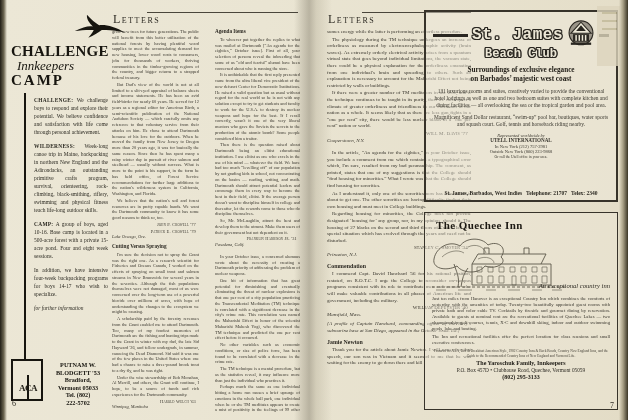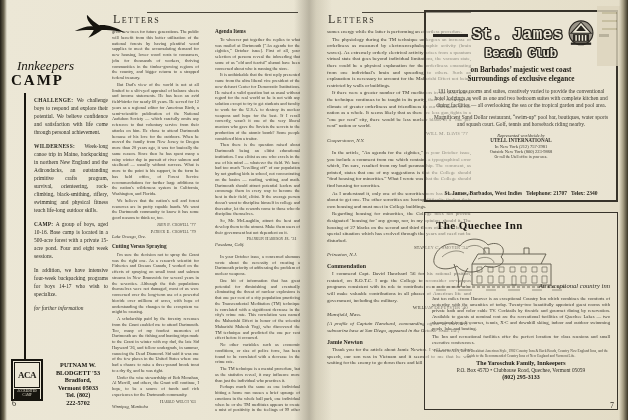--- a/index.html
+++ b/index.html
@@ -38,21 +38,21 @@
   .ad-ch{position:absolute;left:10px;top:10px;width:102px;height:402px;color:#24211a;}
   .bird{position:absolute;left:62px;top:3px;width:56px;height:27px;}
   .hl1{position:absolute;left:1px;top:34px;font-weight:bold;font-size:15px;line-height:15px;letter-spacing:.2px;color:#17150f;}
   .hl2{position:absolute;left:7px;top:49px;font-style:italic;font-size:13px;line-height:13px;color:#17150f;}
   .hl3{position:absolute;left:1px;top:63px;font-weight:bold;font-size:15px;line-height:15px;letter-spacing:2px;color:#17150f;text-align:right;}
   .vrule{position:absolute;left:14px;top:83px;width:2.4px;height:266px;background:#17150f;}
   .adtext{position:absolute;left:24px;top:86px;width:74px;font-size:5.4px;line-height:8px;text-align:justify;color:#2c2a22;}
   .adtext .ap{margin:0 0 6px;}
   .adtext b{letter-spacing:.3px;}
   .ffi{font-style:italic;}
-  .aca{position:absolute;left:1px;top:349px;width:32px;height:42px;border:2px solid #17150f;background:#ece7d6;box-sizing:border-box;padding:1px;}
+  .aca{position:absolute;left:1px;top:349px;width:32px;height:42px;border:2px solid #17150f;background:#ece7d6;box-sizing:border-box;padding:14px;}
   .aca-in{border:1px solid #17150f;height:24px;display:flex;align-items:center;justify-content:center;
     font-weight:bold;font-size:9px;letter-spacing:-.5px;}
   .aca-band{background:#17150f;color:#ece7d6;font-size:3.1px;line-height:3.8px;text-align:center;padding:1px 0;margin-top:1px;}
   .contact{position:absolute;left:36px;top:351px;width:64px;text-align:center;font-weight:bold;
     font-size:6.2px;line-height:7.6px;white-space:pre-line;color:#17150f;}
   .pnum{position:absolute;font-size:8px;color:#2c2922;}
 
   
   .ad-sj{position:absolute;left:424px;top:10px;width:194px;height:192px;border:2px solid #37332a;
     box-sizing:border-box;padding:4px 7px;background:rgba(240,235,222,.45);}
@@ -90,20 +90,21 @@
 </style>
 </head>
 <body>
 
 <div class="sheet">
 
   <div class="ad-ch">
     <svg class="bird" viewBox="0 0 120 60">
       <path fill="#17150f" d="M4 40 C22 32 34 28 44 30 C36 22 30 14 31 4 C40 14 50 23 58 27 C72 25 94 30 116 44 C96 38 78 37 64 38 C56 44 46 50 34 55 C40 48 44 43 46 38 C32 37 16 39 4 40 Z"></path>
     </svg>
+    <div class="hl1">CHALLENGE</div>
     <div class="hl2">Innkeepers</div>
     <div class="hl3">CAMP</div>
     <div class="vrule"></div>
     <div class="adtext">
       <div class="ap"><b>CHALLENGE:</b> <span>We challenge boys to respond and explore their potential. We believe confidence and satisfaction with life come through personal achievement.</span></div>
       <div class="ap"><b>WILDERNESS:</b> <span>Week-long canoe trip in Maine, backpacking in northern New England and the Adirondacks, an outstanding primitive crafts program, survival, orienteering, rock-climbing, black-smithing, riflery, swimming and physical fitness teach life-long outdoor skills.</span></div>
       <div class="ap"><b>CAMP:</b> <span>A group of boys, aged 10-16. Base camp is located in a 500-acre forest with a private 15-acre pond. Four and eight week sessions.</span></div>
       <div class="ap">In addition, we have intensive four-week backpacking programs for boys 14-17 who wish to specialize.</div>
       <div class="ffi">for further information</div>
     </div>
@@ -190,22 +191,22 @@
         <rect x="10.6" y="17.5" width="1.7" height="6.5" fill="#ece7d6"></rect>
         <rect x="14.2" y="17.5" width="1.7" height="6.5" fill="#ece7d6"></rect>
         <rect x="17.8" y="17.5" width="1.7" height="6.5" fill="#ece7d6"></rect>
         <rect x="21.4" y="17.5" width="1.7" height="6.5" fill="#ece7d6"></rect>
         <rect x="5.5" y="26" width="23" height="2.6" fill="#2a2721"></rect>
       </svg>
       <span class="sj-rule r"></span>
     </div>
     <span class="sj-name2 outl">Beach Club</span>
     <div class="sj-tag">
+      <div>Surroundings of exclusive elegance</div>
       <div>on Barbados’ majestic west coast</div>
-      <div>Surroundings of exclusive elegance</div>
     </div>
     <div class="sj-p">131 luxurious rooms and suites, creatively varied to provide the conventional hotel lodgings as well as one and two bedroom suites with complete kitchen and dining facilities — all overlooking the sea or the tropical garden and pool area.</div>
     <div class="sj-p">Magnificent Sand Dollar restaurant, “swim-up” pool bar, boutiques, water sports and squash court. Golf, tennis and horseback riding nearby.</div>
     <div class="sj-rep">
       <div class="it">Represented worldwide by</div>
       <div class="b">UTELL INTERNATIONAL</div>
       <div>In New York (212) 757-2981</div>
       <div>Outside New York (800) 223-9868</div>
       <div class="tiny">Or call the Utell office in your area.</div>
     </div>

